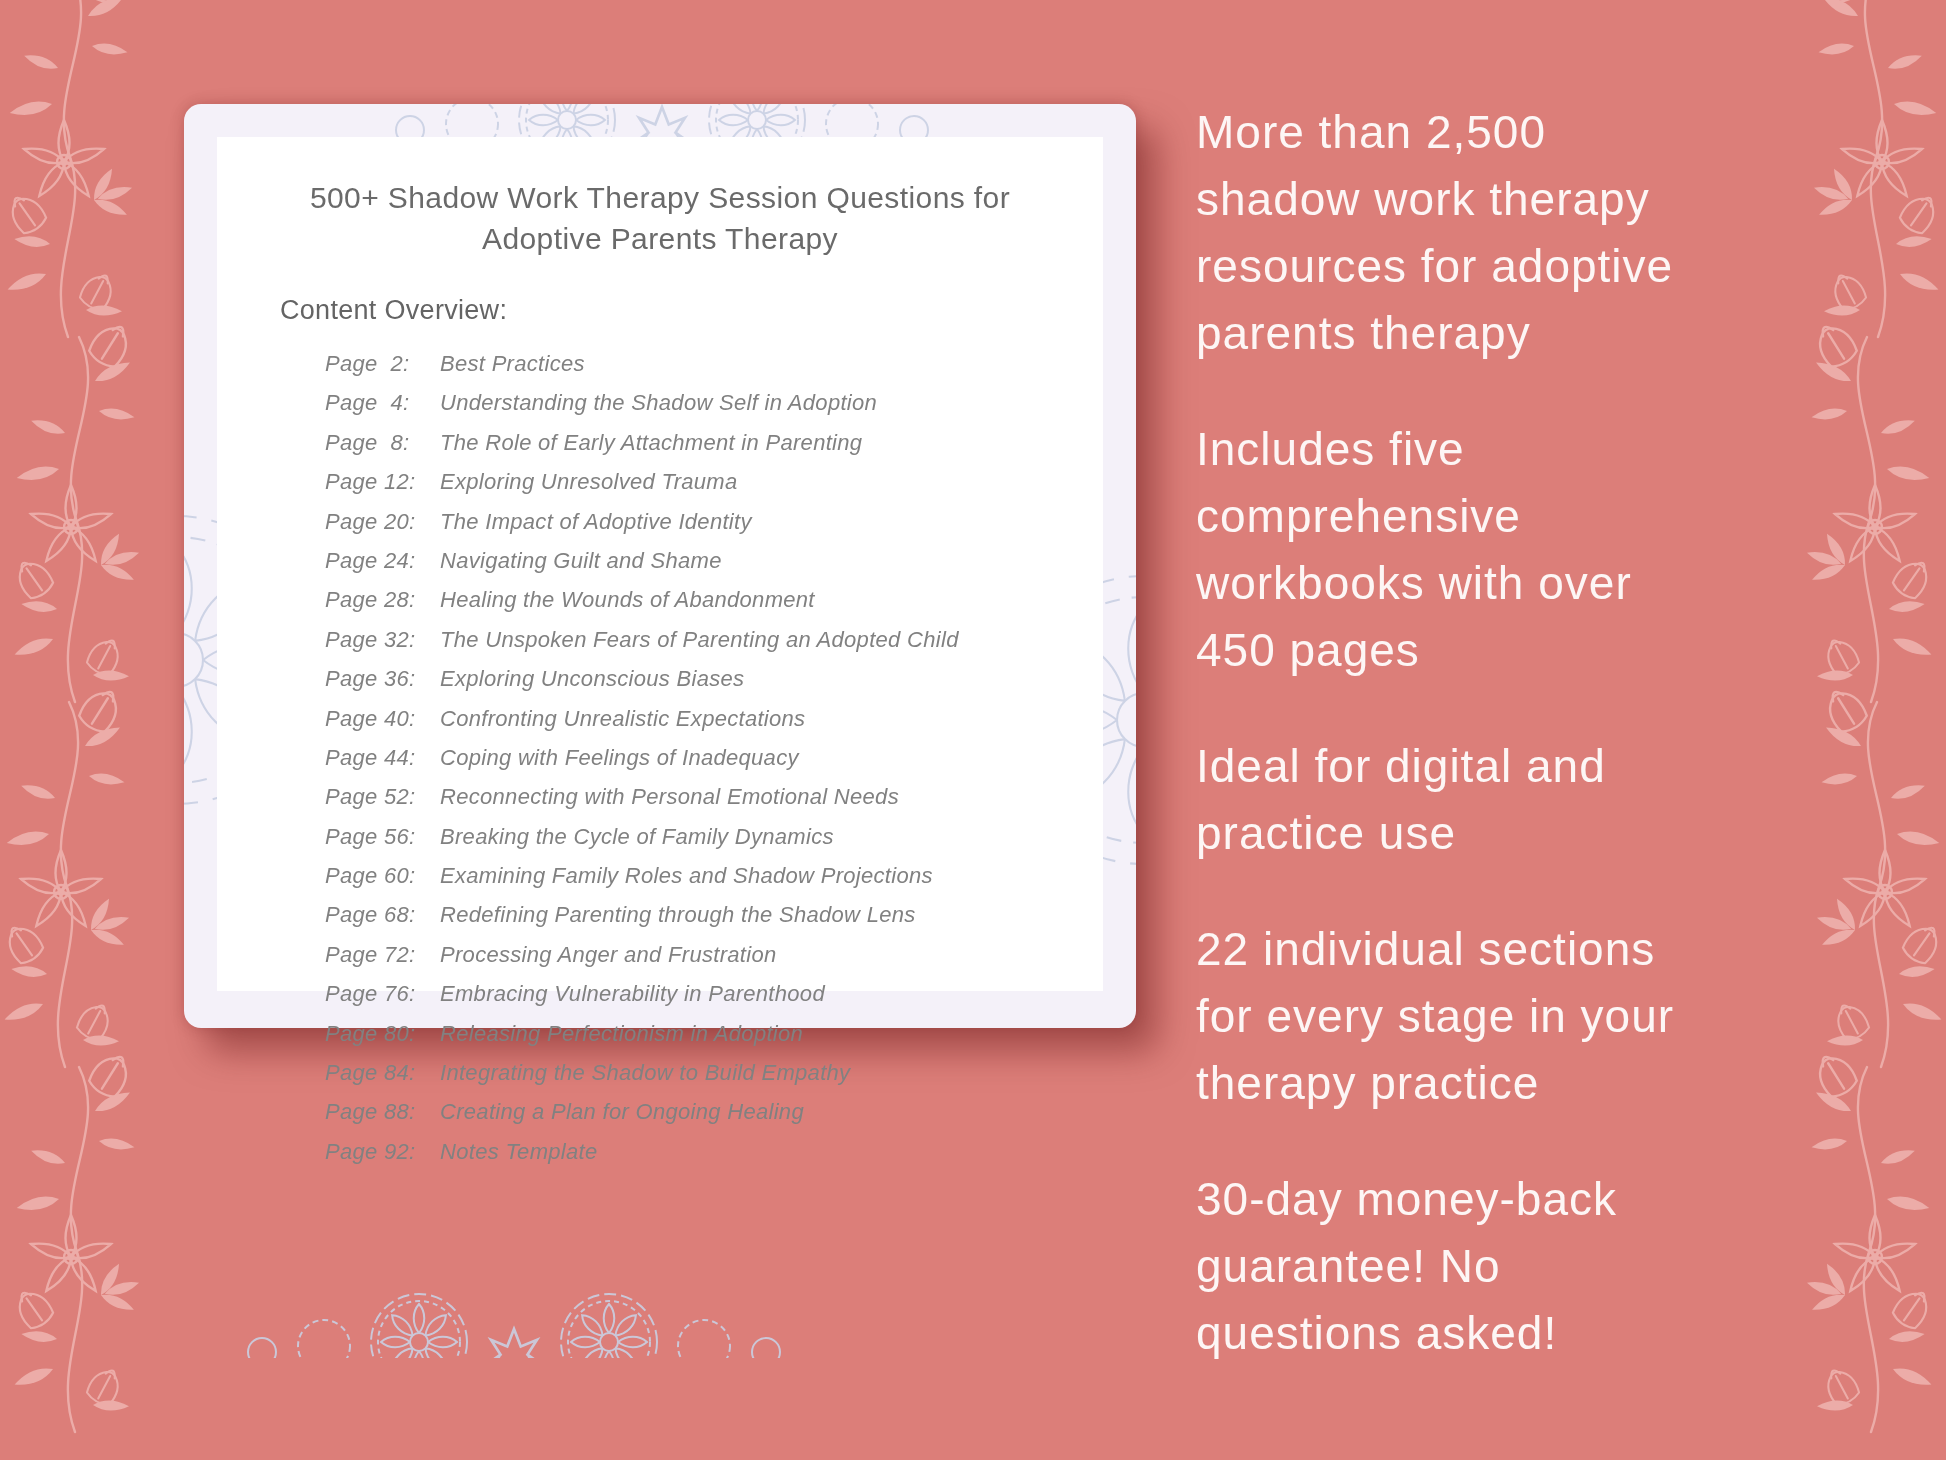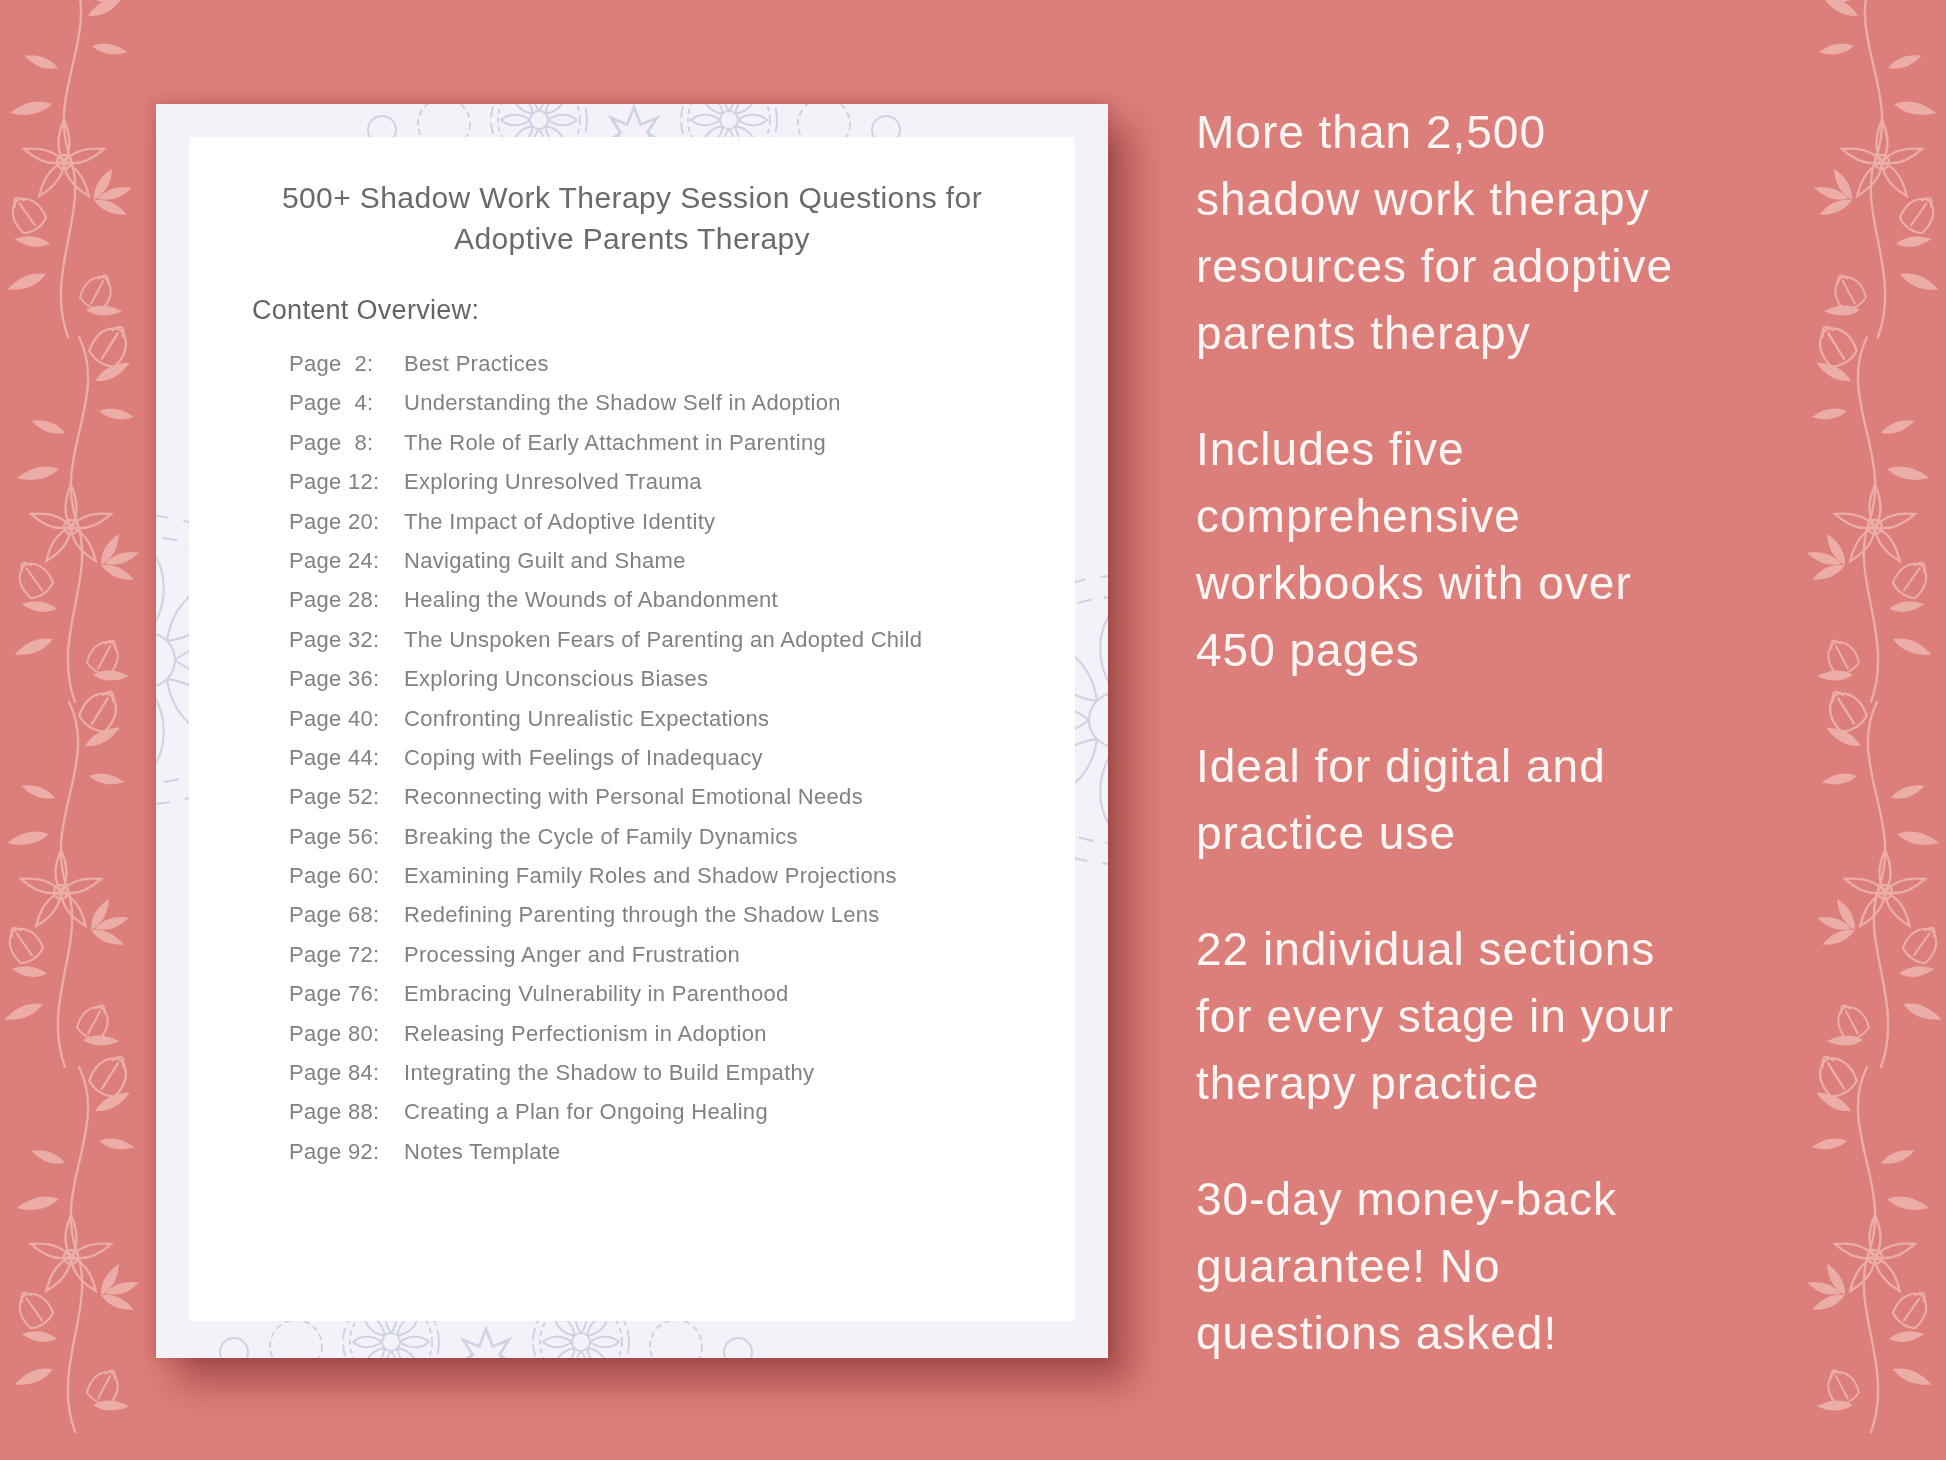--- a/index.html
+++ b/index.html
@@ -22,43 +22,44 @@
     font-family:"Liberation Sans", sans-serif;
   }
   
   .vine{position:absolute;top:0;height:1460px;width:170px;}
   .vine-left{left:-6px;}
   .vine-right{right:-6px;transform:scaleX(-1);}
   .vine .leaves{fill:var(--vine-pink);stroke:none;}
   .vine .lines{fill:none;stroke:var(--vine-pink);stroke-width:2.4;stroke-linecap:round;}
   
   .card{
-    position:absolute;left:156px;top:104px;width:952px;height:1254px;
+    position:absolute;left:184px;top:104px;width:952px;height:924px;
     background:var(--card-lavender);
     box-shadow:22px 24px 34px rgba(122,38,38,.55), 0 0 14px rgba(122,38,38,.3);
+    border-radius:17px;
   }
   .mandala-layer{position:absolute;left:0;top:0;width:952px;height:1254px;}
   .mandala-layer .art{fill:none;stroke:var(--mandala-line);stroke-width:2;opacity:.9;}
   .panel{
     position:absolute;left:33px;top:33px;right:33px;bottom:37px;
     background:var(--page-white);
   }
   .doc-title{
     margin:40px auto 0;width:820px;
     font-size:30px;line-height:41px;font-weight:400;letter-spacing:.4px;
     text-align:center;color:var(--doc-title-gray);
     white-space:pre-line;
   }
   .overview-heading{
     margin:36px 0 8px 63px;
     font-size:27px;line-height:30px;font-weight:400;letter-spacing:.3px;
     color:var(--doc-heading-gray);
   }
   .toc{
-    margin:26px 4px 0;padding:0 0 0 96px;list-style:none;
+    margin:26px 12px 0;padding:0 0 0 96px;list-style:none;font-style:italic;
   }
   .toc li{
     height:39.4px;font-size:22px;line-height:25px;letter-spacing:.3px;
     color:var(--doc-list-gray);
   }
   .toc .page-label{display:inline-block;min-width:115px;white-space:pre;}
   
   .marketing{position:absolute;left:1196px;top:84px;width:680px;margin-top:15px;}
   .marketing p{
     margin:0 0 49px;

